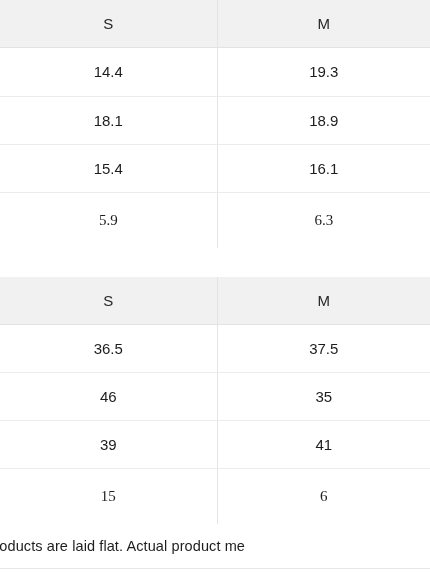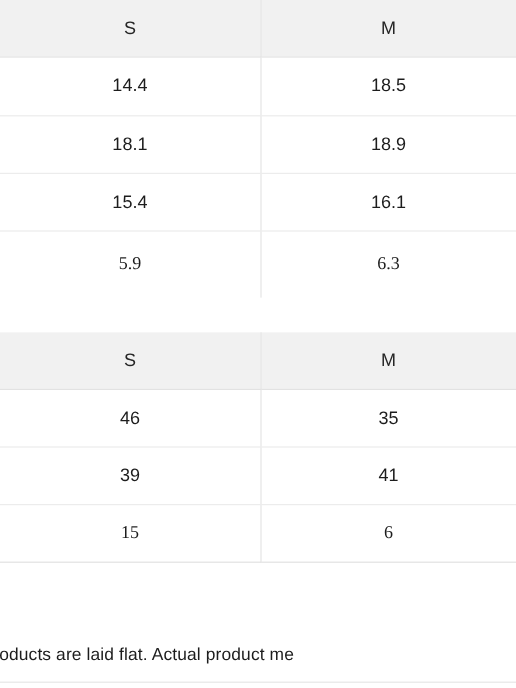--- a/index.html
+++ b/index.html
@@ -142,21 +142,21 @@
           <span class="cell-inner">M</span>
         </th>
       </tr>
     </thead>
     <tbody>
       <tr>
         <td class="col-s">
           <span class="cell-inner">14.4</span>
         </td>
         <td class="col-m">
-          <span class="cell-inner">18.5</span>
+          <span class="cell-inner">19.3</span>
         </td>
       </tr>
       <tr>
         <td class="col-s">
           <span class="cell-inner">18.1</span>
         </td>
         <td class="col-m">
           <span class="cell-inner">18.9</span>
         </td>
       </tr>
@@ -186,20 +186,28 @@
       <tr>
         <th class="col-s">
           <span class="cell-inner">S</span>
         </th>
         <th class="col-m">
           <span class="cell-inner">M</span>
         </th>
       </tr>
     </thead>
     <tbody>
+      <tr>
+        <td class="col-s">
+          <span class="cell-inner">36.5</span>
+        </td>
+        <td class="col-m">
+          <span class="cell-inner">37.5</span>
+        </td>
+      </tr>
       <tr>
         <td class="col-s">
           <span class="cell-inner">46</span>
         </td>
         <td class="col-m">
           <span class="cell-inner">35</span>
         </td>
       </tr>
       <tr>
         <td class="col-s">

